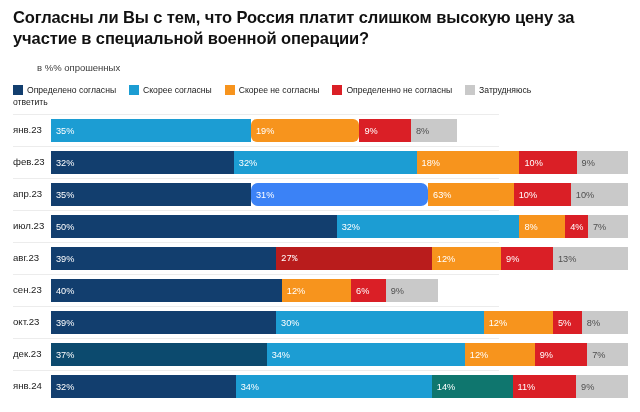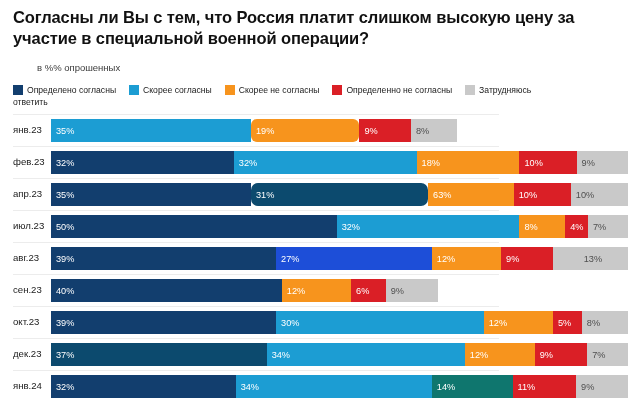--- a/index.html
+++ b/index.html
@@ -219,21 +219,21 @@
           </div>
         </div>
       </div>
       <div class="row">
         <div class="row-sep"></div>
         <div class="row-label">апр.23</div>
         <div class="bar">
           <div class="seg s0" style="background: rgb(18, 62, 110); width: 34.6535%;">
             <span class="seg-val">35%</span>
           </div>
-          <div class="seg s1" style="background: #0c4a6e; width: 30.6931%; border-radius: 7px;">
+          <div class="seg s1" style="background: #3b82f6; width: 30.6931%; border-radius: 7px;">
             <span class="seg-val">31%</span>
           </div>
           <div class="seg s2" style="background: rgb(247, 148, 29); width: 14.8515%;">
             <span class="seg-val">63%</span>
           </div>
           <div class="seg s3" style="background: rgb(218, 31, 38); width: 9.90099%;">
             <span class="seg-val">10%</span>
           </div>
           <div class="seg s4" style="background: rgb(201, 201, 201); width: 9.90099%;">
             <span class="seg-val">10%</span>
@@ -261,30 +261,30 @@
           </div>
         </div>
       </div>
       <div class="row">
         <div class="row-sep"></div>
         <div class="row-label">авг.23</div>
         <div class="bar">
           <div class="seg s0" style="background: rgb(18, 62, 110); width: 39%;">
             <span class="seg-val">39%</span>
           </div>
-          <div class="seg s1" style="background: #1d4ed8; width: 27%;">
+          <div class="seg s1" style="background: #b91c1c; width: 27%; font-family: Liberation Mono, monospace;">
             <span class="seg-val">27%</span>
           </div>
           <div class="seg s2" style="background: rgb(247, 148, 29); width: 12%;">
             <span class="seg-val">12%</span>
           </div>
           <div class="seg s3" style="background: rgb(218, 31, 38); width: 9%;">
             <span class="seg-val">9%</span>
           </div>
-          <div class="seg s4" style="background: rgb(201, 201, 201); width: 13%; justify-content: center;">
+          <div class="seg s4" style="background: rgb(201, 201, 201); width: 13%;">
             <span class="seg-val">13%</span>
           </div>
         </div>
       </div>
       <div class="row">
         <div class="row-sep"></div>
         <div class="row-label">сен.23</div>
         <div class="bar">
           <div class="seg s0" style="background: rgb(18, 62, 110); width: 40%;">
             <span class="seg-val">40%</span>

